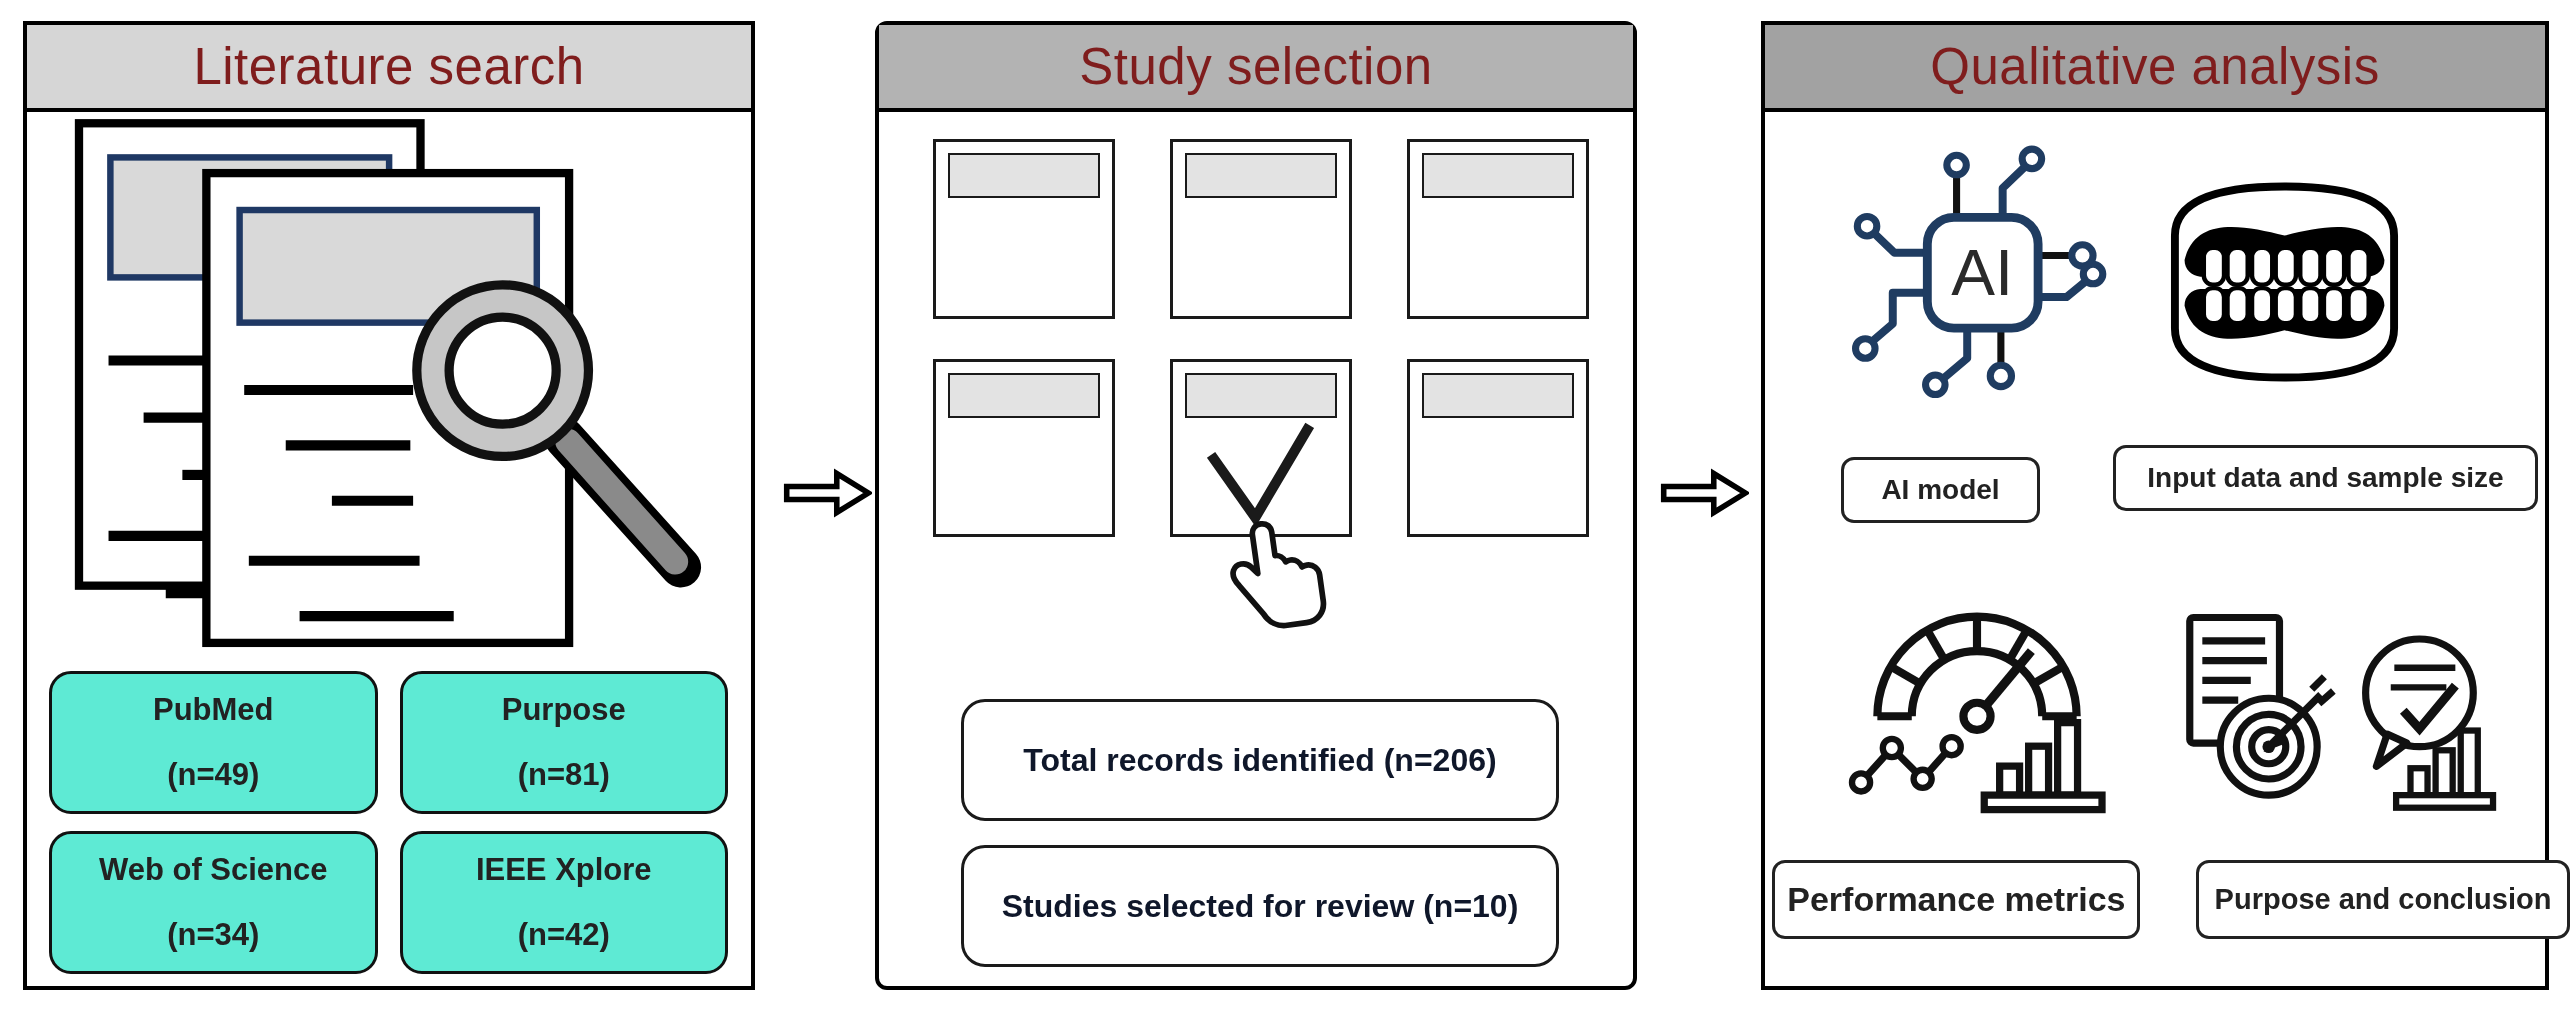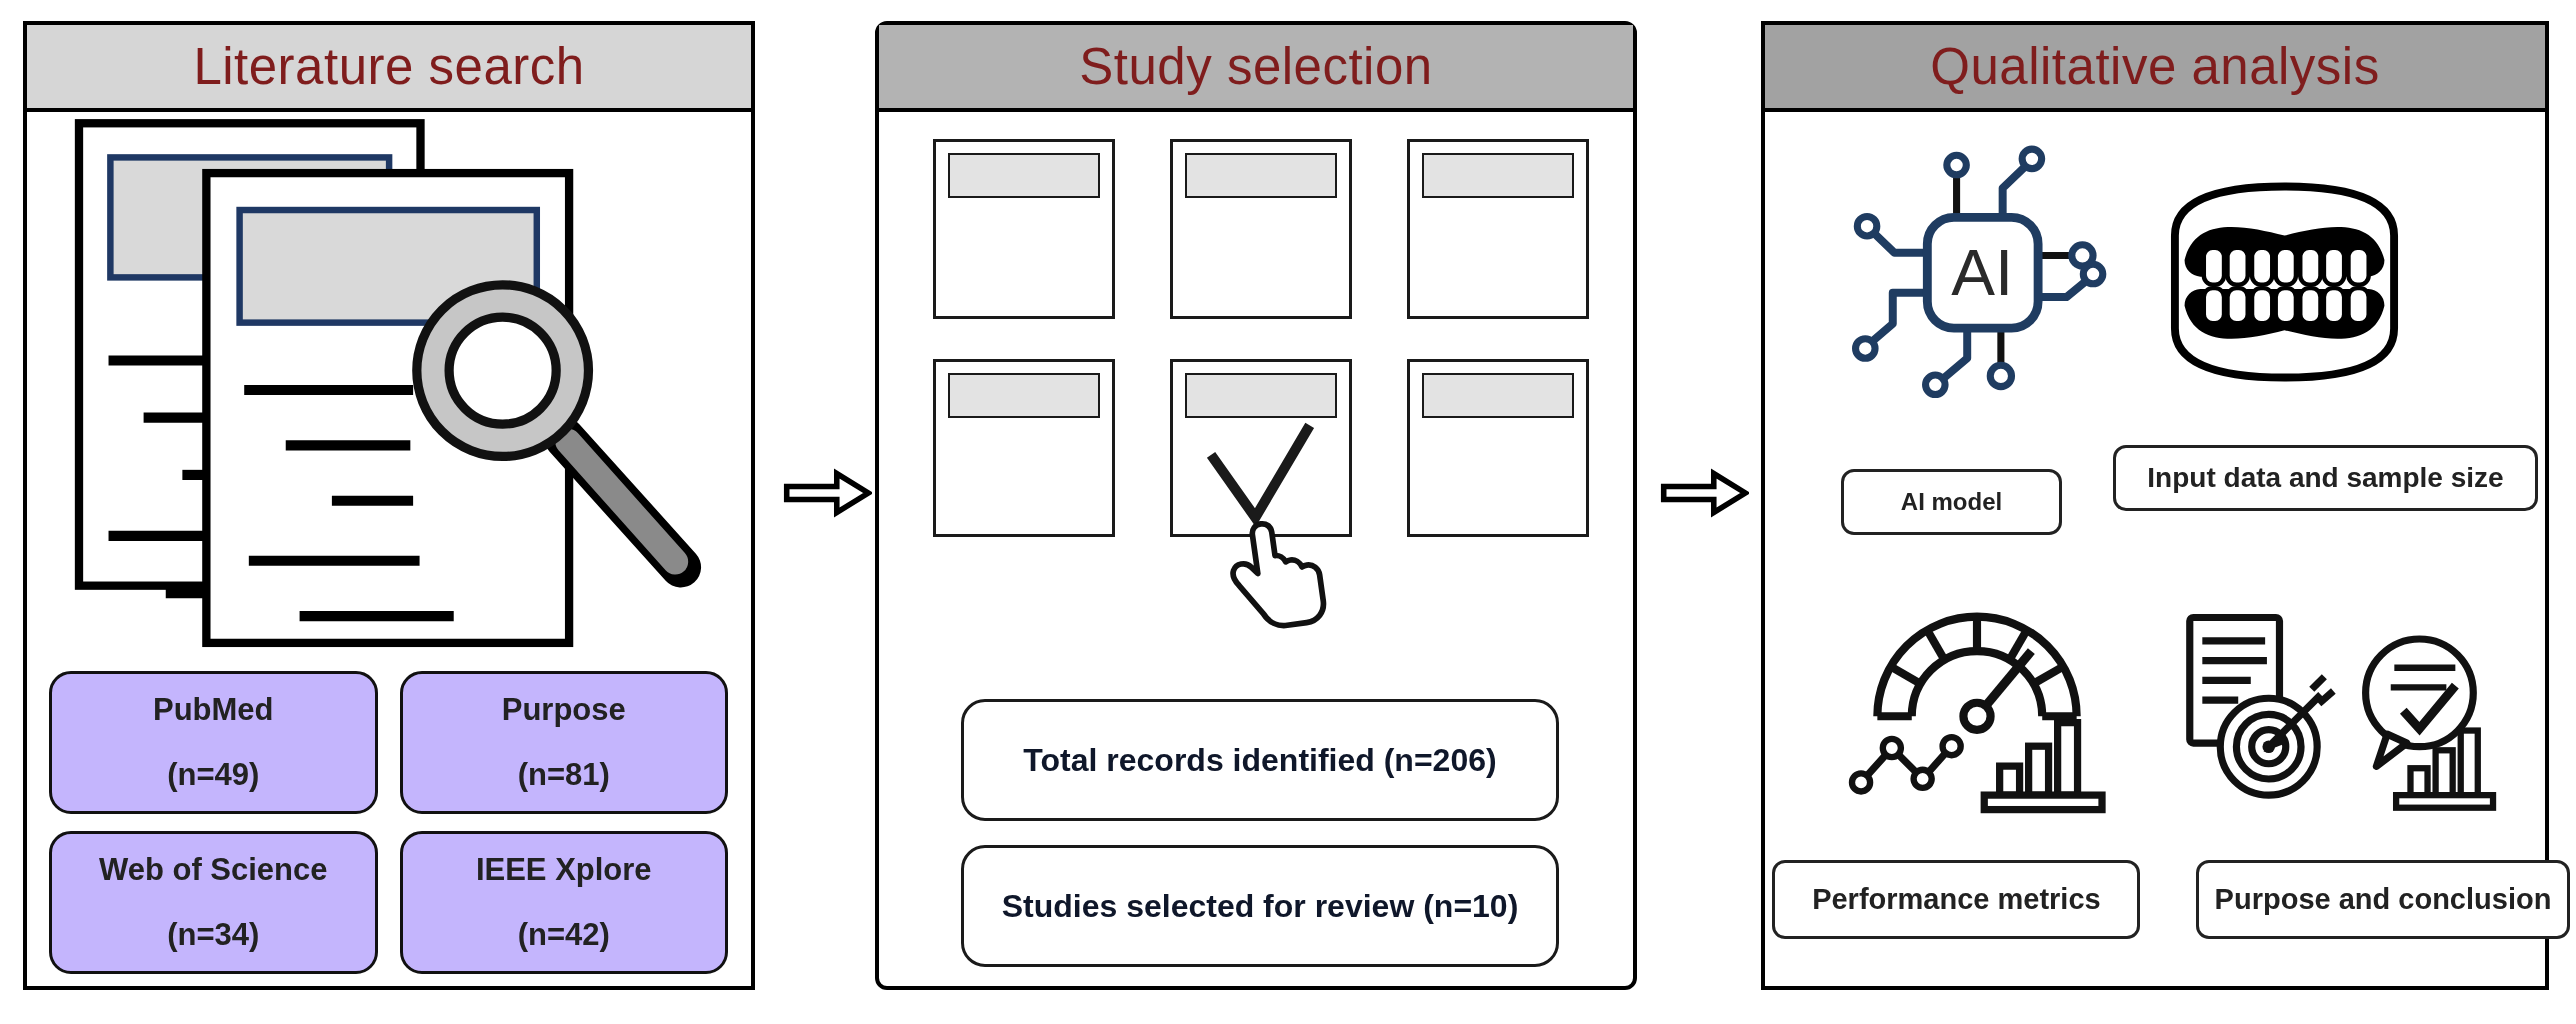--- a/index.html
+++ b/index.html
@@ -14,21 +14,21 @@
        border-bottom:4.6px solid #000;display:flex;align-items:center;justify-content:center;
        font-size:51px;letter-spacing:0.5px;color:#7f1d1d;}
   .hdr-light{background:#d6d6d6;}
   .hdr-mid{background:#b3b3b3;}
   .hdr-dark{background:#a2a2a2;}
 
   
   .db-grid{position:absolute;left:22px;top:646px;width:679px;
            display:grid;grid-template-columns:1fr 1fr;grid-template-rows:143px 143px;
            gap:16.6px 22px;}
-  .db-box{border:3.7px solid #111;border-radius:22px;background:#c4b5fd;
+  .db-box{border:3.7px solid #111;border-radius:22px;background:#5eead4;
           display:flex;flex-direction:column;align-items:center;justify-content:center;
           gap:29px;font-size:31px;font-weight:600;color:#222;}
 
   
   .cards{position:absolute;left:54px;top:114px;
          display:grid;grid-template-columns:182px 182px 182px;
          grid-template-rows:180px 178px;gap:40px 55px;}
   .card{border:3.7px solid #1a1a1a;background:#fff;position:relative;box-sizing:border-box;}
   .card .bar{position:absolute;left:12px;right:12px;top:11px;height:41px;
              background:#e3e3e3;border:2.8px solid #1a1a1a;}
@@ -189,21 +189,21 @@
       <rect x="58" y="132" width="23" height="40" rx="10"></rect>
         <rect x="85" y="132" width="23" height="40" rx="10"></rect>
       <rect x="113" y="132" width="23" height="40" rx="10"></rect>
         <rect x="140" y="132" width="23" height="40" rx="10"></rect>
       <rect x="168" y="132" width="23" height="40" rx="10"></rect>
         <rect x="195" y="132" width="23" height="40" rx="10"></rect>
       <rect x="223" y="132" width="23" height="40" rx="10"></rect>
     </g>
   </svg>
 
-  <div class="tag" style="left:76px;top:444px;width:221px;height:66px;font-size:24px;">
+  <div class="tag" style="left:76px;top:432px;width:199px;height:66px;font-size:28px;">
     <span>AI model</span>
   </div>
   <div class="tag" style="left:348px;top:420px;width:425px;height:66px;font-size:28px;">
     <span>Input data and sample size</span>
   </div>
 
   <svg class="svg-abs" style="left:76px;top:569px;" width="272" height="231" viewBox="0 0 300 255">
     <g fill="none" stroke="#111" stroke-width="9">
       <path d="M40,135 A110,110 0 0 1 260,135"></path>
       <path d="M78,135 A72,72 0 0 1 222,135"></path>
@@ -256,20 +256,20 @@
     <line x1="148" y1="88" x2="162" y2="74" stroke="#111" stroke-width="8"></line>
     <line x1="156" y1="104" x2="172" y2="90" stroke="#111" stroke-width="8"></line>
     <g fill="#fff" stroke="#111" stroke-width="7">
       <rect x="258" y="176" width="19" height="30"></rect>
       <rect x="286" y="156" width="19" height="50"></rect>
       <rect x="314" y="134" width="19" height="72"></rect>
       <rect x="242" y="206" width="108" height="14"></rect>
     </g>
   </svg>
 
-  <div class="tag" style="left:7.4px;top:835px;width:368px;height:79px;font-size:29px;">
+  <div class="tag" style="left:7.4px;top:835px;width:368px;height:79px;font-size:34px;">
     <span>Performance metrics</span>
   </div>
   <div class="tag" style="left:404px;top:835px;width:374px;height:79px;font-size:29px;margin-left:27px;">
     <span>Purpose and conclusion</span>
   </div>
 </div>
 
 
 </body></html>

